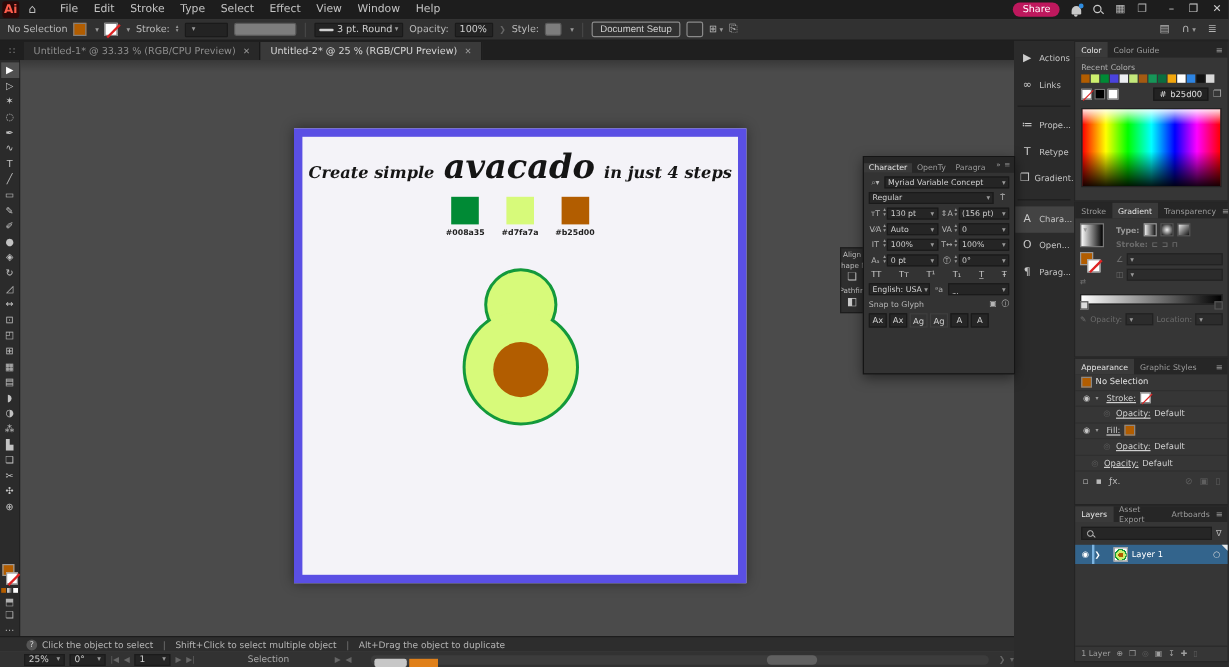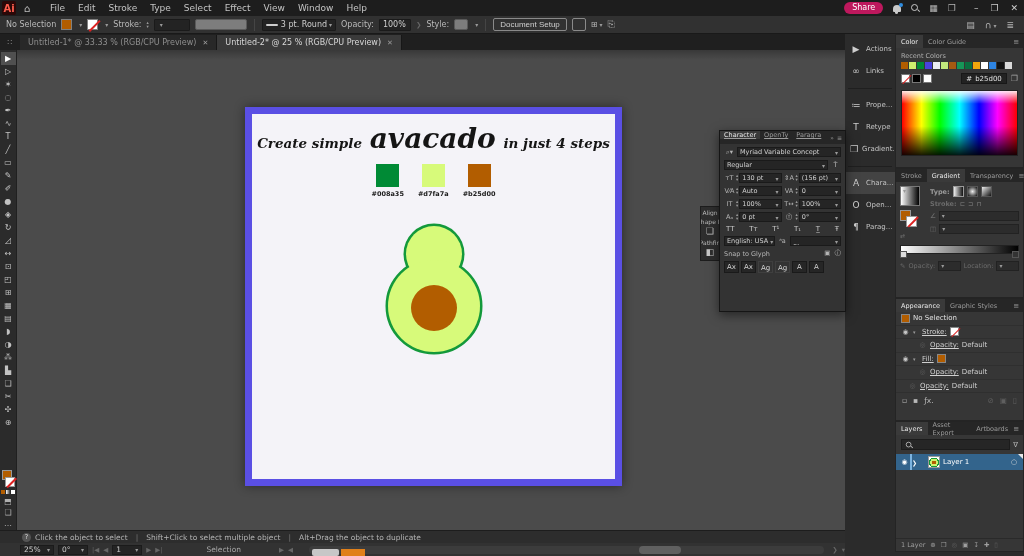--- a/index.html
+++ b/index.html
@@ -461,21 +461,21 @@
 
         <span class="mini-item">
           <span class="lbl">Pathfin</span>
           <span class="gly">◧</span>
         </span>
       </div>
   </div>
 
   <div class="charpanel">
     <div class="cp-tabs">
-      <span style="display:flex;align-items:flex-start;text-decoration:underline;">
+      <span style="display:flex;align-items:flex-end;">
 
           <span class="cp-tab" data-active="true">
             <span>Character</span>
           </span>
 
           <span class="cp-tab" data-active="false">
             <span>OpenTy</span>
           </span>
 
           <span class="cp-tab" data-active="false">

